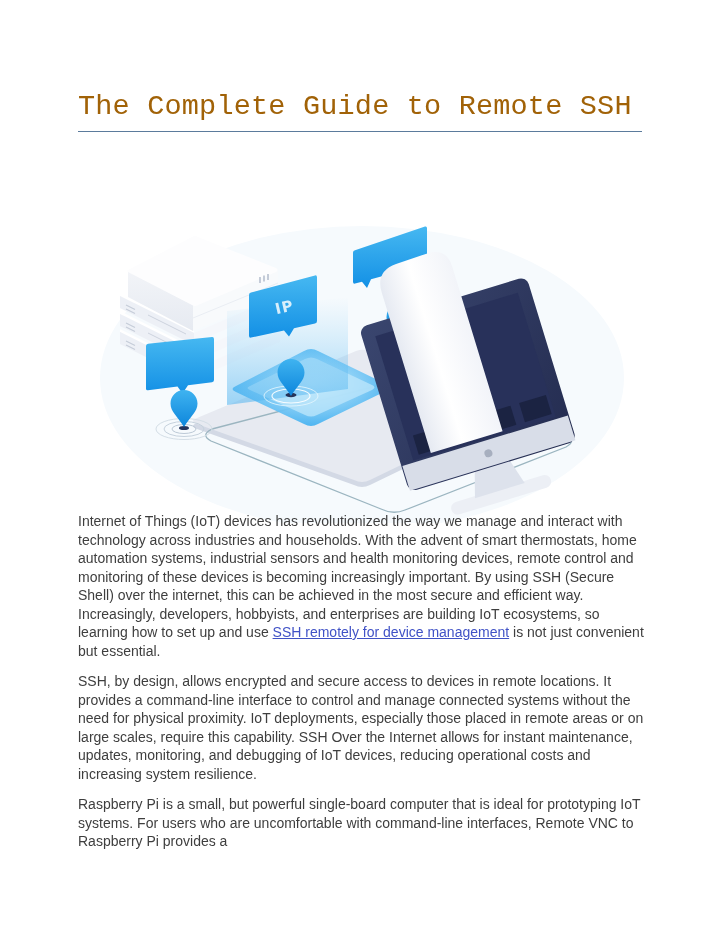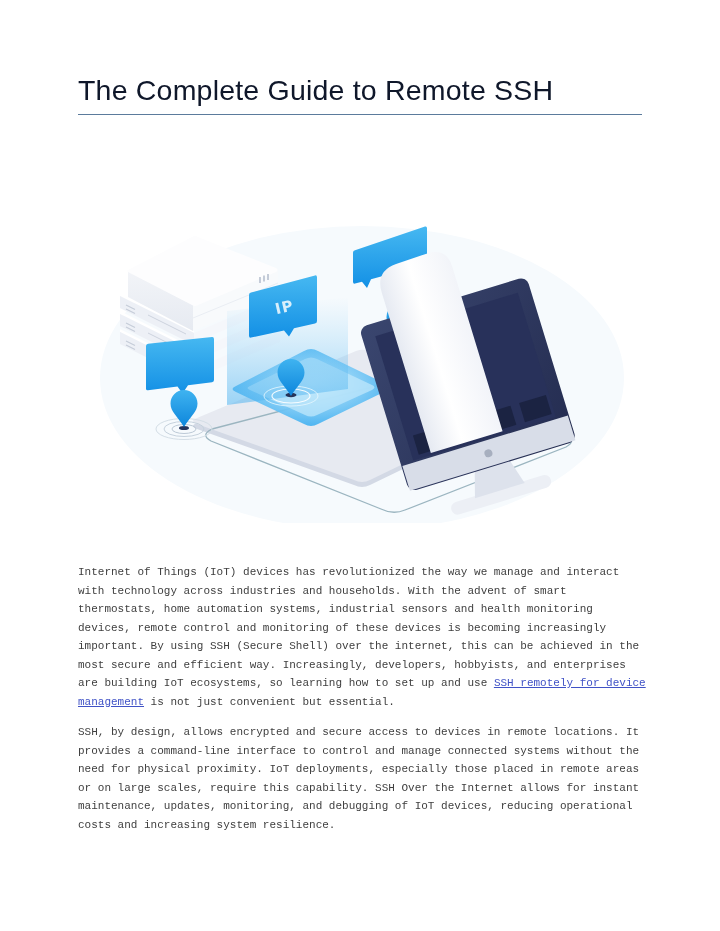--- a/index.html
+++ b/index.html
@@ -4,34 +4,34 @@
 <style>
   html,body{margin:0;padding:0;background:#ffffff;}
   .page{
     position:relative;
     width:720px;height:931px;
     background:#ffffff;
     overflow:hidden;
     font-family:"Liberation Sans",sans-serif;
   }
   .title-block{
-    position:absolute;left:78px;top:73px;width:564px;
-    font-family:Liberation Sans, sans-serif;
+    position:absolute;left:78px;top:90px;width:564px;
+    font-family:Liberation Mono, monospace;
     font-size:28.5px;line-height:34px;letter-spacing:.2px;
-    color:#0f172a;
+    color:#a16207;
     padding-bottom:7px;
     border-bottom:1.5px solid #5b7b9c;
   }
   .title-line{display:block;}
   .illustration{
     position:absolute;left:90px;top:193px;width:540px;height:330px;margin:0;
   }
   .content{
-    position:absolute;left:78px;top:563px;width:568px;
-    font-size:11px;line-height:18.5px;color:#3e3e3e;font-family:Liberation Mono, monospace;
+    position:absolute;left:78px;top:512px;width:568px;
+    font-size:14px;line-height:18.5px;color:#3e3e3e;
   }
   .content p{margin:0 0 12px 0;}
   .doc-link{color:#4052c6;text-decoration:underline;cursor:pointer;}
 </style>
 </head>
 <body>
 
 <div class="page">
 
   <header class="title-block">
@@ -157,15 +157,16 @@
         <rect x="294" y="250" width="173" height="26" fill="#d8dde8"></rect>
         <circle cx="380" cy="263" r="4" fill="#a7afbf"></circle>
         <path d="M325,246 L325,78 Q325,56 347,55 L380,54 Q400,54 400,74 L400,246 Z" fill="url(#gradPaper)"></path>
       </g>
     </svg>
   </figure>
 
   <section class="content">
     <p><span>Internet of Things (IoT) devices has revolutionized the way we manage and interact with technology across industries and households. With the advent of smart thermostats, home automation systems, industrial sensors and health monitoring devices, remote control and monitoring of these devices is becoming increasingly important. By using SSH (Secure Shell) over the internet, this can be achieved in the most secure and efficient way. Increasingly, developers, hobbyists, and enterprises are building IoT ecosystems, so learning how to set up and use </span><a class="doc-link" href="#">SSH remotely for device management</a><span> is not just convenient but essential.</span></p>
     <p>SSH, by design, allows encrypted and secure access to devices in remote locations. It provides a command-line interface to control and manage connected systems without the need for physical proximity. IoT deployments, especially those placed in remote areas or on large scales, require this capability. SSH Over the Internet allows for instant maintenance, updates, monitoring, and debugging of IoT devices, reducing operational costs and increasing system resilience.</p>
+    <p>Raspberry Pi is a small, but powerful single-board computer that is ideal for prototyping IoT systems. For users who are uncomfortable with command-line interfaces, Remote VNC to Raspberry Pi provides a</p>
   </section>
 
 </div>
 
 </body></html>

